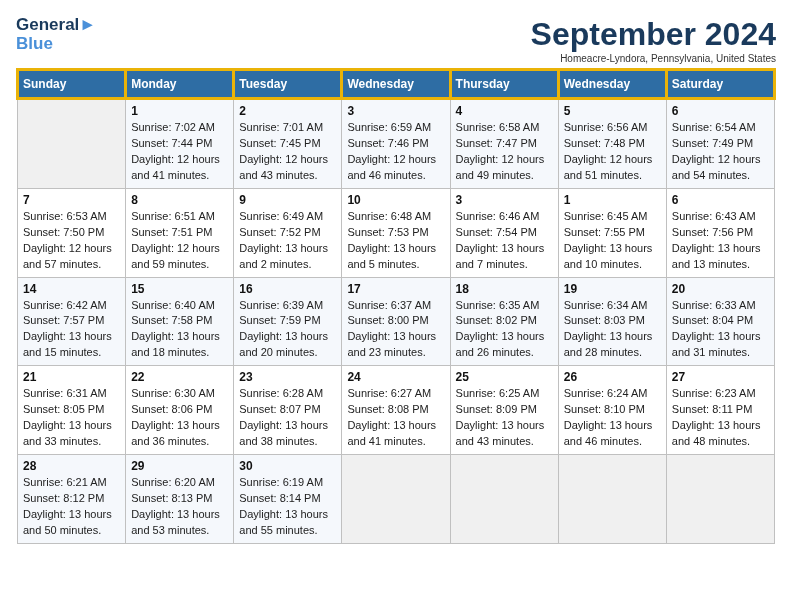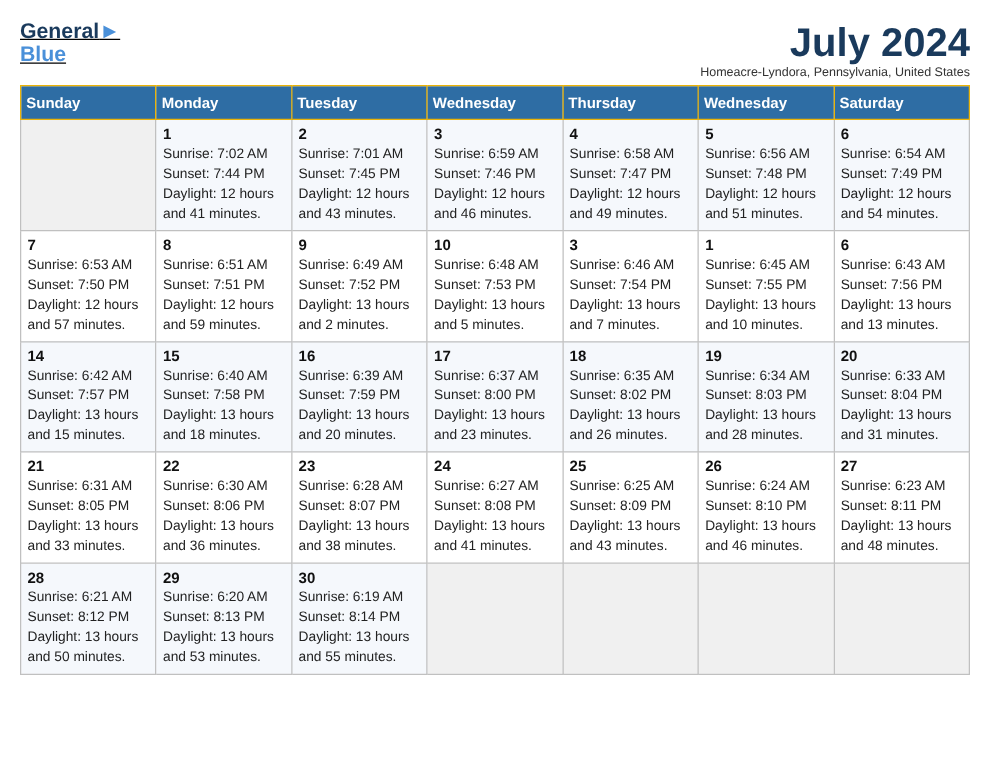--- a/index.html
+++ b/index.html
@@ -13,21 +13,20 @@
     .header {
       display: flex;
       justify-content: space-between;
       align-items: flex-start;
       margin-bottom: 4px;
     }
     .logo {
       display: flex;
       flex-direction: column;
       align-items: flex-start;
-      text-decoration: underline;
     }
     .title-block {
       text-align: right;
     }
     .month-year {
       font-size: 32px;
       font-weight: bold;
       color: #1a3a5c;
     }
     .location {
@@ -38,21 +37,21 @@
       width: 100%;
       border-collapse: collapse;
       font-size: 11px;
     }
     .calendar-table thead th {
       background: #2e6da4;
       color: #fff;
       padding: 6px 4px;
       text-align: left;
       font-size: 12px;
-      border: 1px solid #eab308;
+      border: 3px solid #eab308;
     }
     .calendar-table tbody td {
       border: 1px solid #c0c0c0;
       vertical-align: top;
       padding: 4px 5px;
       width: calc(100% / 7);
       min-height: 80px;
       background: #fff;
     }
     .calendar-table tbody tr:nth-child(odd) td {
@@ -90,21 +89,21 @@
     <div class="logo-wrapper">
       <div>
         <div style="font-size:17px;font-weight:bold;color:#1a3a5c;line-height:1.1;">
           <span style="color:#1a3a5c;">General</span><span style="color:#4a90d9;">►</span>
         </div>
         <div style="font-size:17px;font-weight:bold;color:#4a90d9;line-height:1.1;">Blue</div>
       </div>
     </div>
   </div>
   <div class="title-block">
-    <div class="month-year">July 2024</div>
+    <div class="month-year">September 2024</div>
     <div class="location">Homeacre-Lyndora, Pennsylvania, United States</div>
   </div>
 </div>
 
 <table class="calendar-table">
   <thead>
     <tr id="thead-row">
     <th>Sunday</th>
         <th>Monday</th>
         <th>Tuesday</th>

